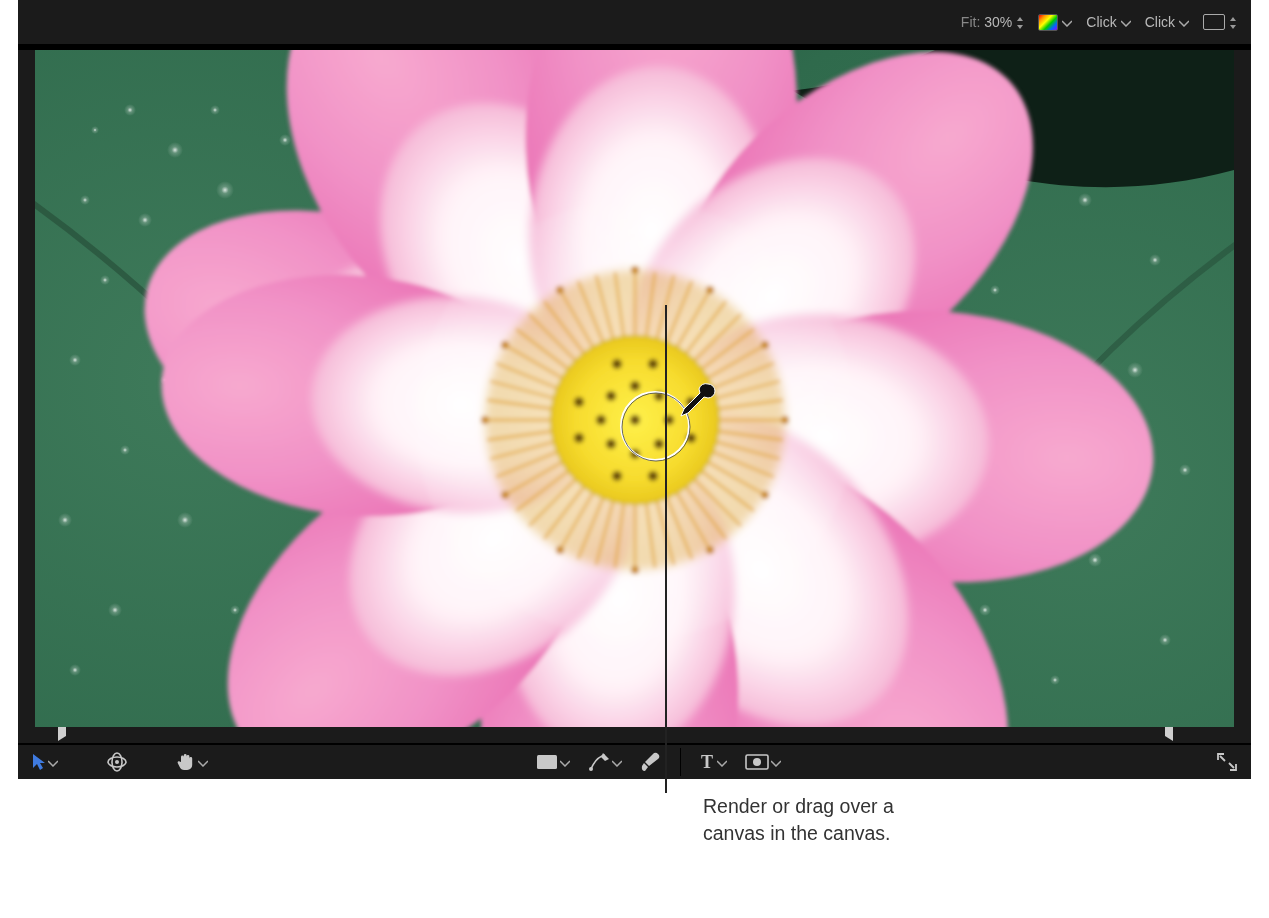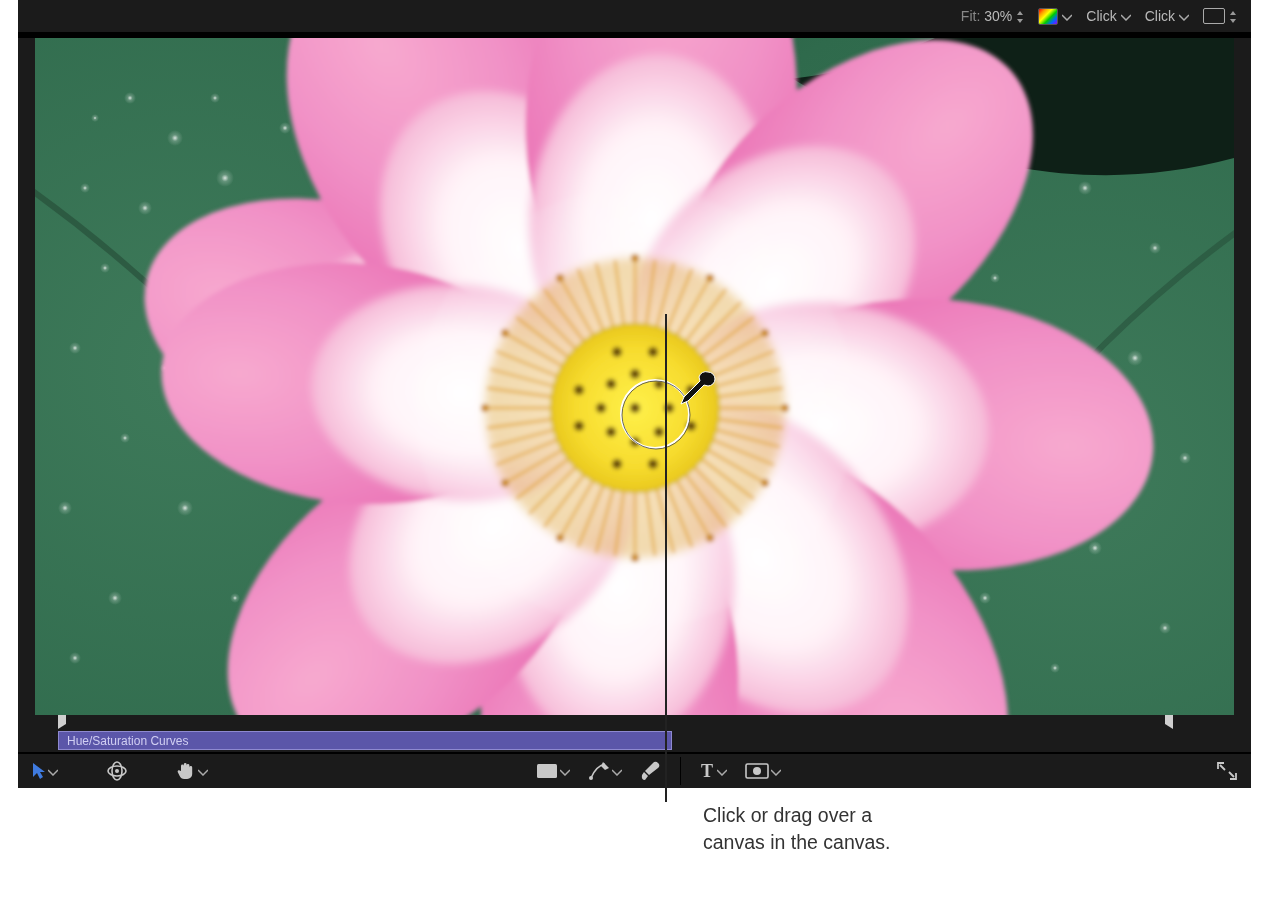--- a/index.html
+++ b/index.html
@@ -1,17 +1,17 @@
 <!DOCTYPE html>
 <html><head>
 <meta charset="utf-8">
 <style>
   html,body{margin:0;padding:0;background:#fff;font-family:-apple-system,Helvetica,Arial,sans-serif;width:1269px}
   .app-frame{width:1233px;background:#1b1b1b;margin:0 auto}
-  .topbar{height:32px;background:#1b1b1b;display:flex;align-items:center;justify-content:flex-end;gap:6px;padding:0 10px;font-size:14px;color:#b9b9b9}
+  .topbar{height:44px;background:#1b1b1b;display:flex;align-items:center;justify-content:flex-end;gap:6px;padding:0 10px;font-size:14px;color:#b9b9b9}
   .tb-group{display:flex;align-items:center;gap:4px;padding:2px 4px;border-radius:4px}
   .lbl-fit{color:#888}
   .chev{width:8px;height:10px;display:inline-block}
   .chev svg{display:block}
   .topbar .down svg{width:10px;height:7px}
   .color-swatch{width:18px;height:15px;border:1px solid #555;border-radius:2px;background:linear-gradient(135deg,#ff0000 0%,#ff9900 20%,#ffff00 40%,#00cc00 60%,#0066ff 80%,#9900ff 100%)}
   .aspect-box{width:20px;height:14px;border:1px solid #aaa;border-radius:2px}
   .sep{height:6px;background:#000}
   .canvas-wrap{position:relative;width:1199px;height:677px;margin:0 auto;overflow:hidden;background:#000}
   .canvas-wrap svg{display:block;width:1199px;height:677px}
@@ -343,25 +343,20 @@
       <svg width="12" height="14">
           <path d="M0 0 H8 V9 L0 14 Z" fill="#cfcfcf"></path>
         </svg>
     </span>
     <span class="rule-marker-r marker">
       <svg width="12" height="14">
           <path d="M12 0 H4 V9 L12 14 Z" fill="#cfcfcf"></path>
         </svg>
     </span>
   </div>
-  <div class="clip-row">
-    <div class="clip">
-      <span>Hue/Saturation Curves</span>
-    </div>
-  </div>
   <div style="height:2px;background:#000"></div>
 
   <div class="bottombar">
     <div class="tool">
       <span class="icon">
         <svg width="14" height="18">
             <path d="M1 1 L1 15 L5 11 L8 17 L11 15 L8 10 L13 10 Z" fill="#3f7be0"></path>
           </svg>
       </span>
       <span class="down">
@@ -468,17 +463,17 @@
           <path d="M19 11 V17 H13 M17 15 L12 10" stroke="#c8c8c8" stroke-width="1.8" fill="none"></path>
         </svg>
       </span>
     </div>
   </div>
 </div>
 
 <div class="callout-wrap">
   <div class="leader"></div>
   <div class="callout-text">
-    <span>Click or drag over a</span><br>
+    <span>Render or drag over a</span><br>
     <span>canvas in the canvas.</span>
   </div>
 </div>
 <div style="height:70px"></div>
 
 </body></html>

